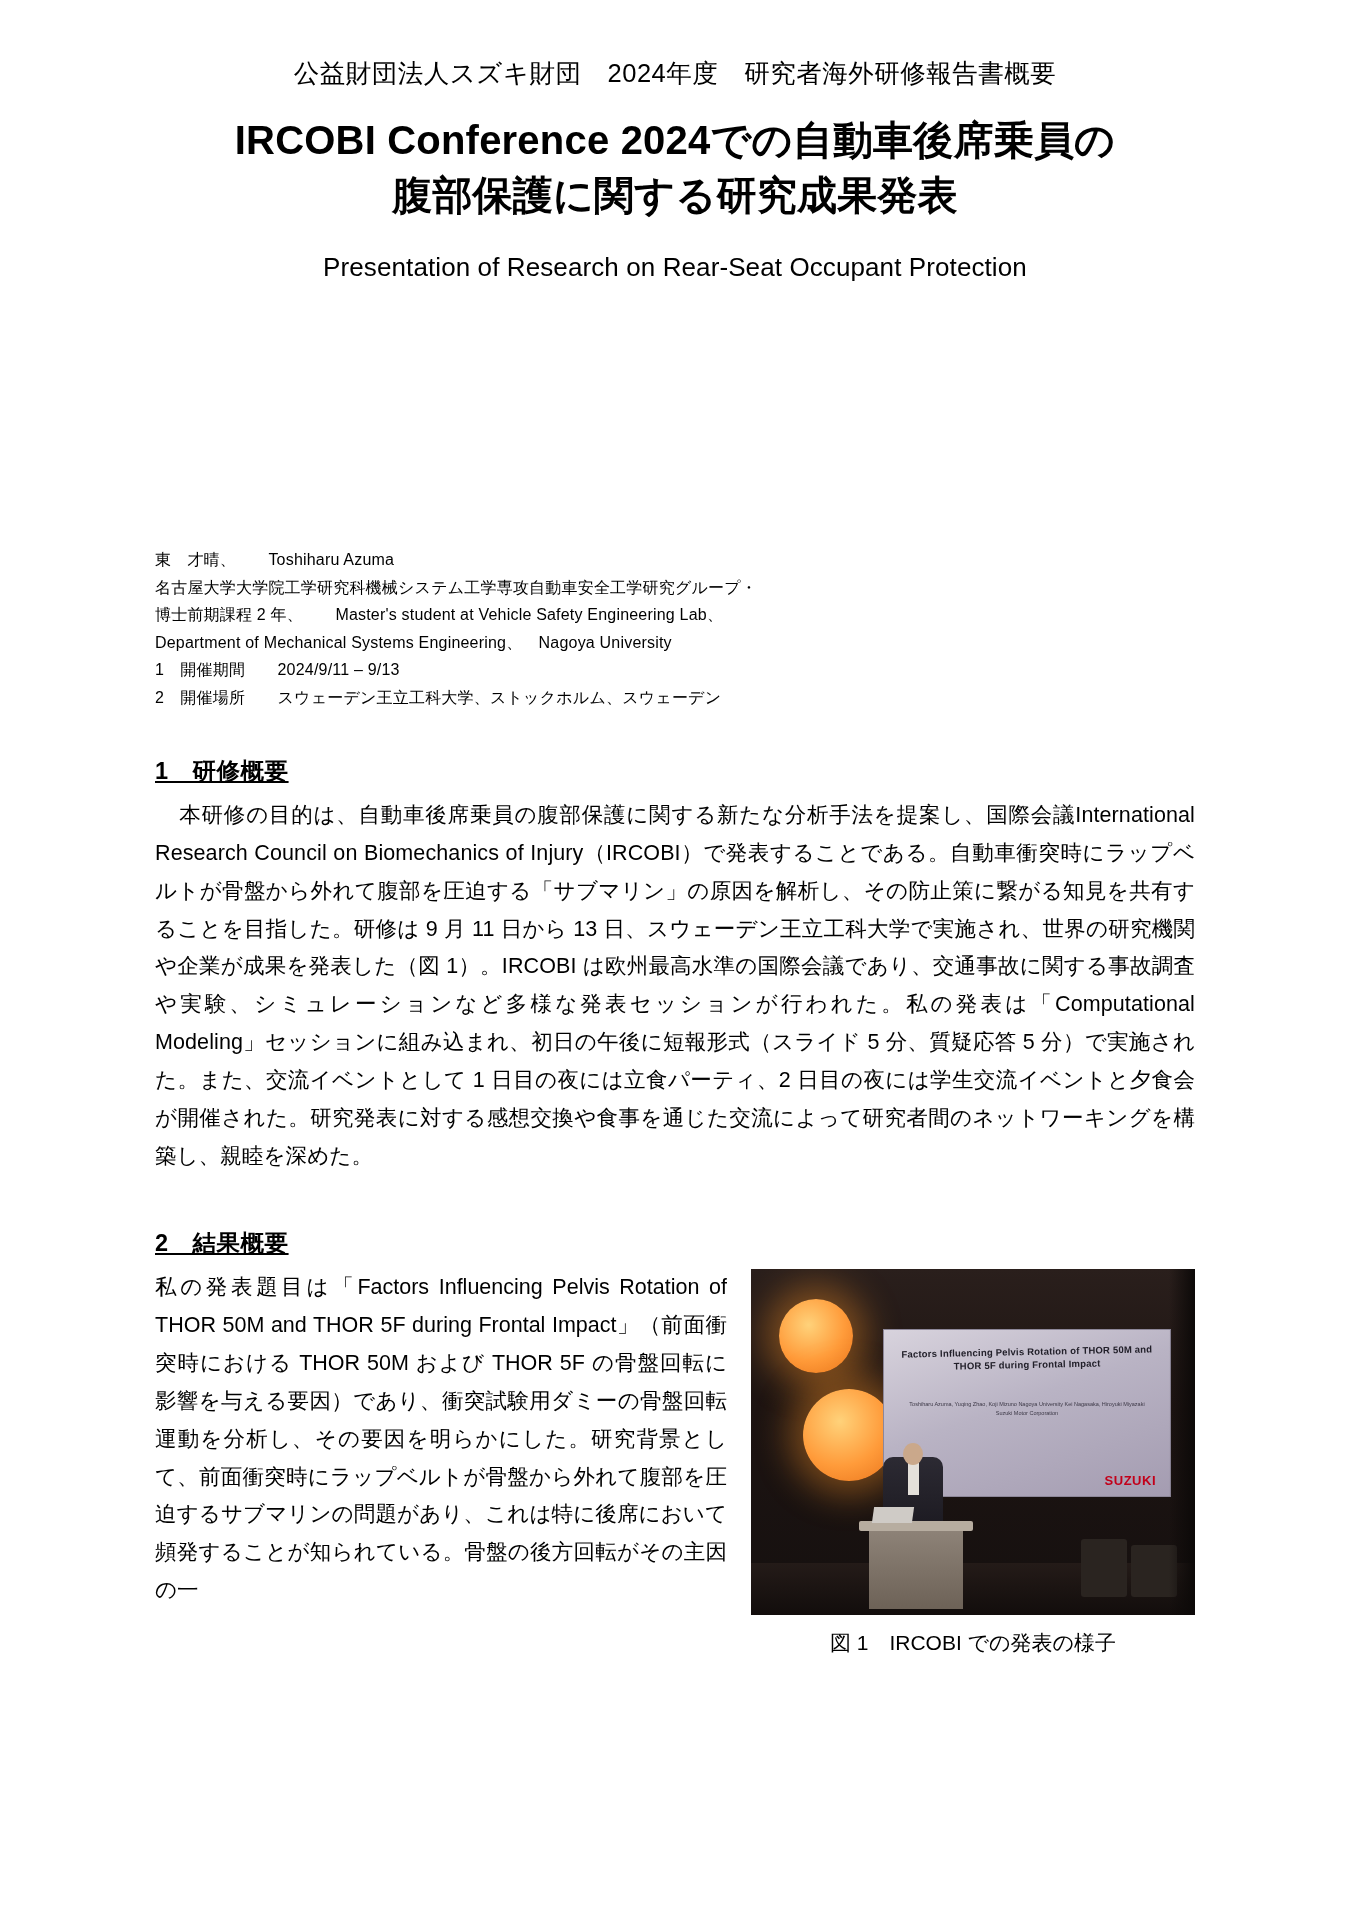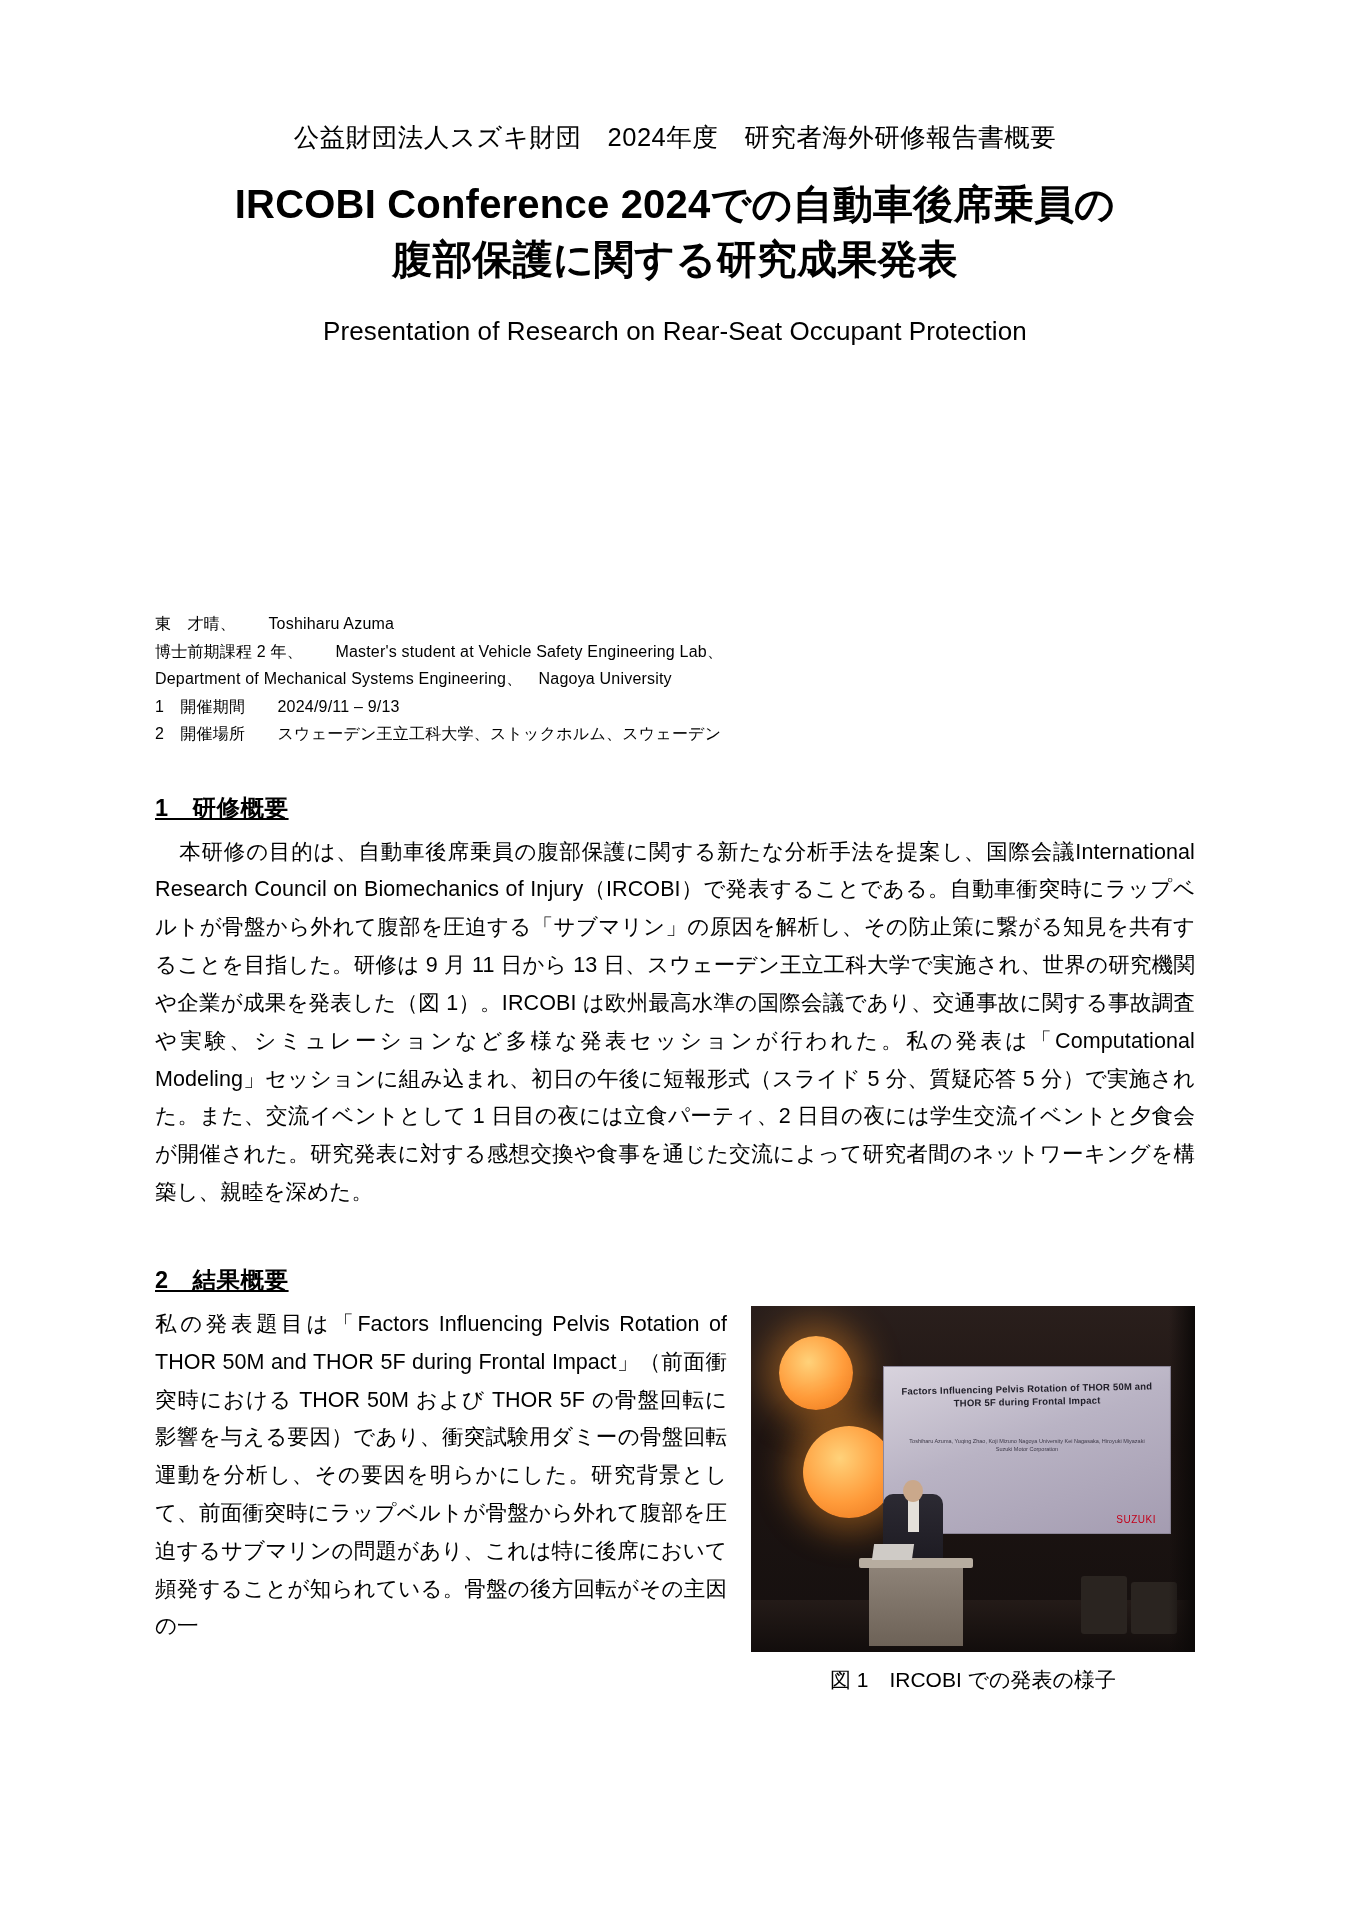--- a/index.html
+++ b/index.html
@@ -19,21 +19,21 @@
     position: relative;
     width: 1350px;
     height: 1909px;
     box-sizing: border-box;
     padding: 0;
   }
 
   
   .header {
     text-align: center;
-    margin-top: 120px;
+    margin-top: 56px;
   }
   .kicker {
     font-size: 25.5px;
     letter-spacing: 0.5px;
     color: #000;
     font-weight: 500;
   }
   .title-jp {
     font-size: 40px;
     font-weight: 700;
@@ -149,21 +149,21 @@
   }
   .ph-screen .s-sub {
     position: absolute; left: 20px; top: 70px; right: 20px;
     color: #3c3846; font-size: 5.5px; line-height: 1.5; text-align: center;
   }
   .ph-screen .s-logos {
     position: absolute; left: 14px; right: 14px; bottom: 8px;
     display: flex; justify-content: space-between; align-items: center;
   }
   .ph-logo-nu { font-size: 7px; color: #7a1020; font-weight: 700; }
-  .ph-logo-suzuki { font-size: 10px; color: #c2001a; font-weight: 400; letter-spacing: .5px;}
+  .ph-logo-suzuki { font-size: 13px; color: #c2001a; font-weight: 700; letter-spacing: .5px;}
   .ph-podium {
     position: absolute; left: 118px; bottom: 6px; width: 94px; height: 80px;
     background: linear-gradient(180deg,#8e8378 0%, #6d6257 100%);
   }
   .ph-podium-top {
     position: absolute; left: 108px; bottom: 84px; width: 114px; height: 10px;
     background: #b7ada0; border-radius: 2px;
   }
   .ph-speaker-head {
     position: absolute; left: 152px; bottom: 150px; width: 20px; height: 22px;
@@ -209,20 +209,21 @@
     </div>
     <div class="title-en">
       <div>Presentation of Research on Rear-Seat Occupant Protection</div>
     </div>
   </div>
 
   <div class="body-area">
 
     <div class="author-block">
       <div class="ln">東　才晴、　　Toshiharu Azuma</div>
+      <div class="ln">名古屋大学大学院工学研究科機械システム工学専攻自動車安全工学研究グループ・</div>
       <div class="ln">博士前期課程 2 年、　　Master's student at Vehicle Safety Engineering Lab、</div>
       <div class="ln">Department of Mechanical Systems Engineering、　Nagoya University</div>
       <div class="ln">1　開催期間　　2024/9/11 – 9/13</div>
       <div class="ln">2　開催場所　　スウェーデン王立工科大学、ストックホルム、スウェーデン</div>
     </div>
 
     <div class="section">
       <div class="section-head">1　研修概要</div>
       <div class="para"><span class="indent"></span><span>本研修の目的は、自動車後席乗員の腹部保護に関する新たな分析手法を提案し、国際会議International Research Council on Biomechanics of Injury（IRCOBI）で発表することである。自動車衝突時にラップベルトが骨盤から外れて腹部を圧迫する「サブマリン」の原因を解析し、その防止策に繋がる知見を共有することを目指した。研修は 9 月 11 日から 13 日、スウェーデン王立工科大学で実施され、世界の研究機関や企業が成果を発表した（図 1）。IRCOBI は欧州最高水準の国際会議であり、交通事故に関する事故調査や実験、シミュレーションなど多様な発表セッションが行われた。私の発表は「Computational Modeling」セッションに組み込まれ、初日の午後に短報形式（スライド 5 分、質疑応答 5 分）で実施された。また、交流イベントとして 1 日目の夜には立食パーティ、2 日目の夜には学生交流イベントと夕食会が開催された。研究発表に対する感想交換や食事を通じた交流によって研究者間のネットワーキングを構築し、親睦を深めた。</span></div>
     </div>

